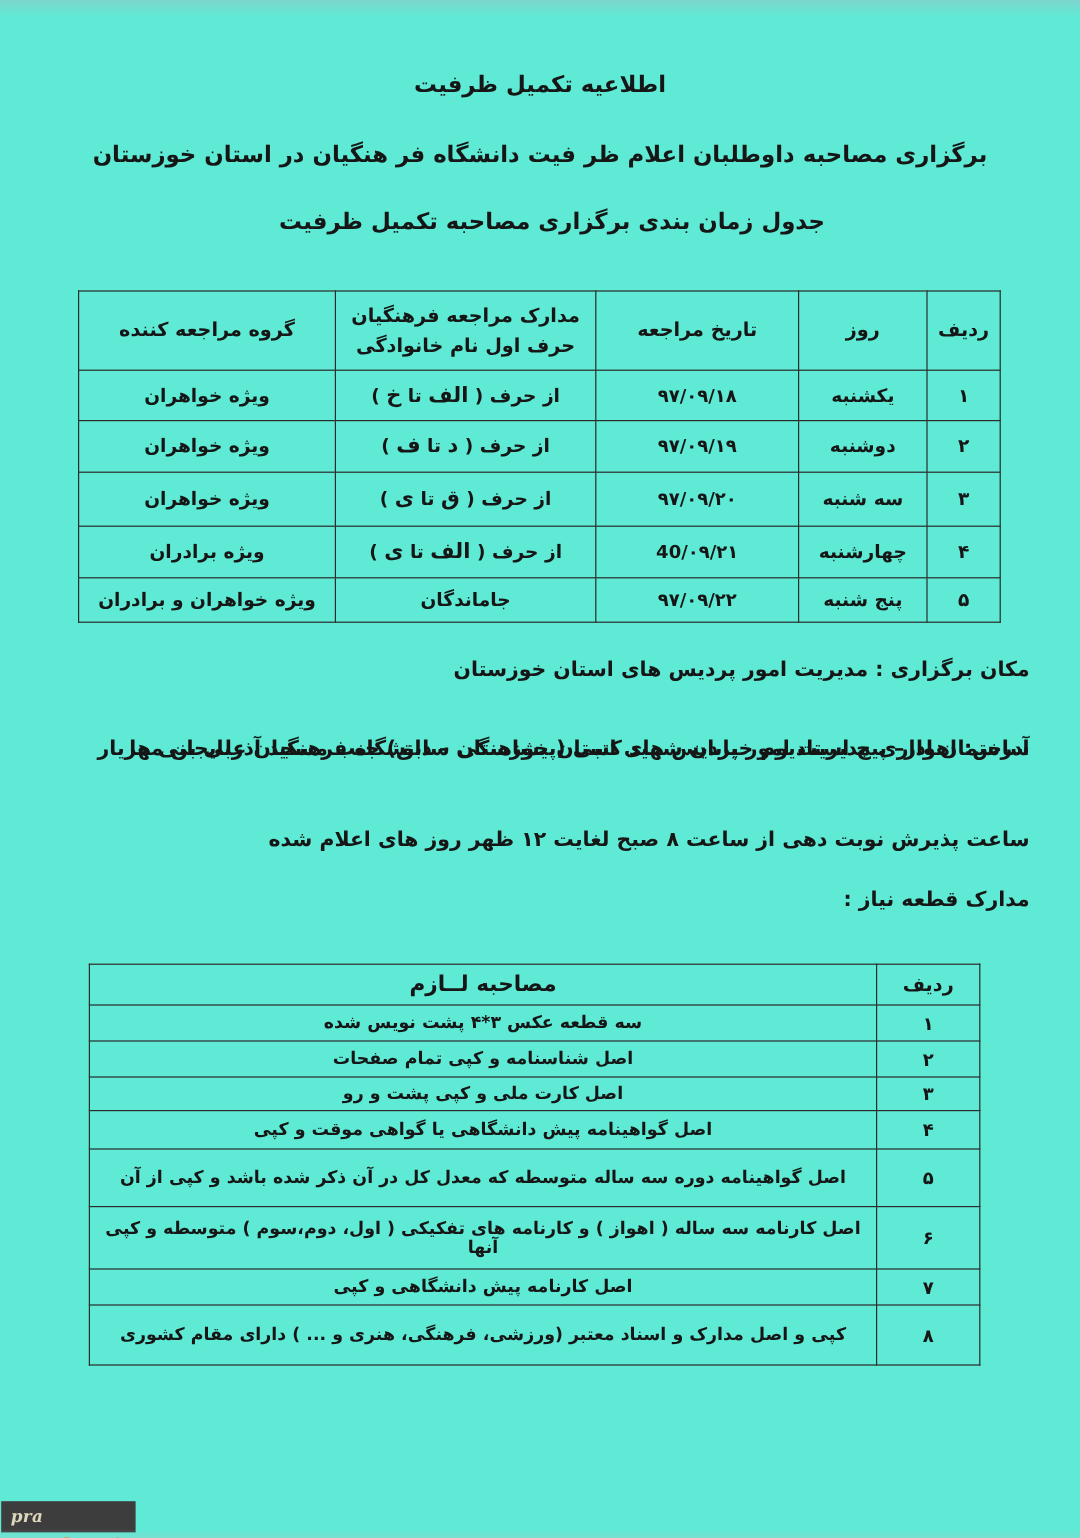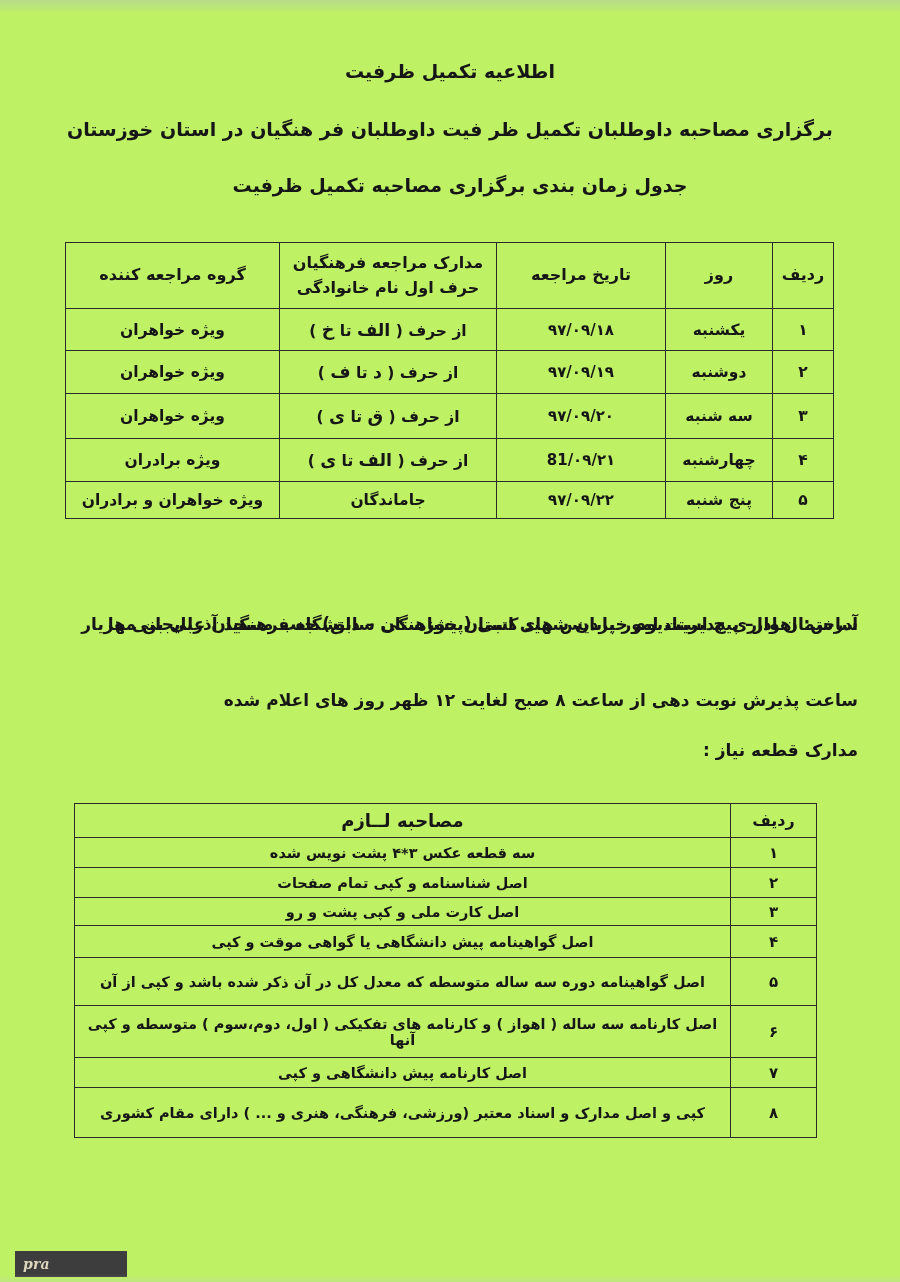--- a/index.html
+++ b/index.html
@@ -1,19 +1,19 @@
 <!DOCTYPE html>
 <html lang="fa"><head>
 <meta charset="utf-8">
 <style>
   html,body{margin:0;padding:0;background:#ffffff;}
   .page{
     position:relative;
     width:900px;height:1282px;
-    background:#bef264;
+    background:#5eead4;
     font-family:"DejaVu Sans",sans-serif;
     direction:rtl;
     color:#161616;
     overflow:hidden;
   }
   .scan-edge-top{
     position:absolute;top:0;left:0;right:0;height:14px;
     background:linear-gradient(180deg,rgba(173,182,196,.40),rgba(255,255,255,0));
   }
   .scan-edge-bottom{
@@ -55,38 +55,38 @@
   
   #documents{position:absolute;top:803px;right:83px;width:742px;}
   #documents th.doc-title{font-size:18px;}
   #documents th.no-h{font-size:16px;}
   #documents .hrow{height:34px;}
   #documents td{font-size:14.5px;}
   #documents td.no{font-size:15px;}
 
   
   .watermark{
-    position:absolute;left:15px;top:1251px;height:26px;min-width:107px;
+    position:absolute;left:1px;top:1251px;height:26px;min-width:107px;
     background:#3d3d3d;display:flex;align-items:center;
     padding:0 6px 0 8px;box-sizing:border-box;
     direction:ltr;
     font-family:"DejaVu Serif",serif;
     font-style:italic;font-weight:700;font-size:14px;letter-spacing:.2px;
   }
   .watermark .wm-pra{color:#ded6bc;}
   .watermark .wm-domain{color:#f08406;margin-top:48px;}
 </style>
 </head>
 <body>
 
 <div class="page">
   <div class="scan-edge-top"></div>
 
   <div class="title" id="title1">اطلاعیه تکمیل ظرفیت</div>
-  <div class="title" id="title2">برگزاری مصاحبه داوطلبان تکمیل ظر فیت داوطلبان فر هنگیان در استان خوزستان</div>
+  <div class="title" id="title2">برگزاری مصاحبه داوطلبان اعلام ظر فیت دانشگاه فر هنگیان در استان خوزستان</div>
   <div class="title" id="title3">جدول زمان بندی برگزاری مصاحبه تکمیل ظرفیت</div>
 
   <table id="schedule">
     <colgroup>
       <col style="width:61px">
         <col style="width:107px">
         <col style="width:169px">
         <col style="width:217px">
         <col style="width:214px">
     </colgroup>
@@ -118,34 +118,35 @@
     <tr style="height:45px">
       <td class="no">۳</td>
       <td>سه شنبه</td>
       <td class="date">۹۷/۰۹/۲۰</td>
       <td class="letters"><span>از حرف ( </span><b class="lt">ق</b><span> تا </span><b class="lt">ی</b><span> )</span></td>
       <td>ویژه خواهران</td>
     </tr>
     <tr style="height:43px">
       <td class="no">۴</td>
       <td>چهارشنبه</td>
-      <td class="date">81/۰۹/۲۱</td>
+      <td class="date">40/۰۹/۲۱</td>
       <td class="letters"><span>از حرف ( </span><b class="lt">الف</b><span> تا </span><b class="lt">ی</b><span> )</span></td>
       <td>ویژه برادران</td>
     </tr>
     <tr style="height:37px">
       <td class="no">۵</td>
       <td>پنج شنبه</td>
       <td class="date">۹۷/۰۹/۲۲</td>
       <td class="letters">جاماندگان</td>
       <td>ویژه خواهران و برادران</td>
     </tr>
   </tbody>
     </table>
 
+  <div class="para" id="p-location">مکان برگزاری : مدیریت امور پردیس های استان خوزستان</div>
   <div class="para" id="p-address1">آدرس: اهواز– پیچ استادیوم خیابان شهید کتبی (پیشاهنگی سابق) جنب مسجد آذربایجانی ها</div>
   <div class="para" id="p-address2">ساختمان اداری مدیریت امور پردیس های استان خوزستان – دانشگاه فرهنگیان علی بن مهزیار</div>
   <div class="para" id="p-hours">ساعت پذیرش نوبت دهی از ساعت ۸ صبح لغایت ۱۲ ظهر  روز های اعلام شده</div>
   <div class="para" id="p-docs-heading">مدارک قطعه نیاز :</div>
 
   <table id="documents">
     <colgroup>
       <col style="width:86px">
         <col style="width:656px">
     </colgroup>

